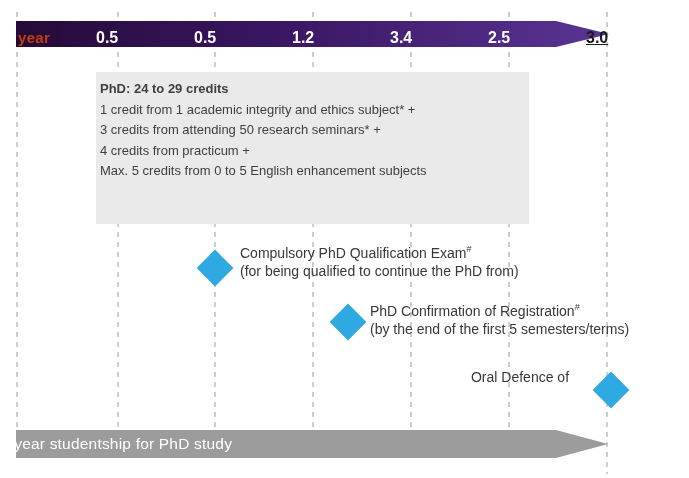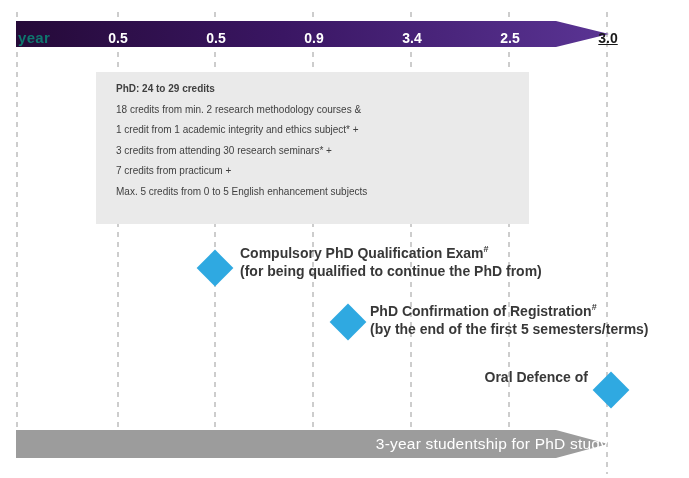--- a/index.html
+++ b/index.html
@@ -35,57 +35,57 @@
   
   .year-arrow-svg {
     position: absolute;
     top: 0; left: 0;
     z-index: 1;
   }
   .axis-label {
     position: absolute;
     top: 30px;
     left: 18px;
-    color: #0f766e;
+    color: #c2410c;
     font-weight: bold;
     font-size: 15px;
     line-height: 16px;
     z-index: 2;
     letter-spacing: 0.3px;
   }
   .tick-label {
     position: absolute;
     top: 30px;
     width: 44px;
-    text-align: center;
+    text-align: left;
     color: #ffffff;
     font-weight: bold;
-    font-size: 14px;
+    font-size: 16px;
     line-height: 16px;
     z-index: 2;
   }
   .tl-0 { left: 96px; }
   .tl-1 { left: 194px; }
   .tl-2 { left: 292px; }
   .tl-3 { left: 390px; }
   .tl-4 { left: 488px; }
   .tl-5 { left: 586px; color: #1a1a1a; text-decoration: underline; }
 
   
   .credit-box {
     position: absolute;
     left: 96px;
     top: 72px;
     width: 433px;
     height: 152px;
     background: #eaeaea;
-    padding: 7px 20px;
+    padding: 7px 4px;
     z-index: 1;
     color: #3f3f3f;
-    font-size: 10px;
+    font-size: 13px;
     line-height: 20.5px;
   }
   .credit-title { font-weight: bold; }
 
   
   .diamond {
     position: absolute;
     width: 26px;
     height: 26px;
     background: #2fa9e1;
@@ -95,43 +95,42 @@
   .d-1 { left: 202px; top: 255px; }
   .d-2 { left: 335px; top: 309px; }
   .d-3 { left: 598px; top: 377px; }
 
   .milestone-text {
     position: absolute;
     z-index: 2;
     color: #383838;
     font-size: 14px;
     line-height: 18px;
-    font-weight: bold;
   }
   .mt-1 { left: 240px; top: 244px; }
   .mt-2 { left: 370px; top: 302px; }
-  .mt-3 { left: 452px; top: 368px; width: 136px; text-align: right; }
+  .mt-3 { left: 452px; top: 368px; width: 136px; text-align: center; }
   .milestone-text sup {
     font-size: 9px;
     vertical-align: super;
     line-height: 0;
   }
 
   
   .studentship-svg {
     position: absolute;
     top: 425px; left: 0;
     z-index: 1;
   }
   .studentship-label {
     position: absolute;
     top: 435px;
     left: 0;
     width: 608px;
-    text-align: right;
+    text-align: left;
     color: #ffffff;
     font-size: 15.5px;
     line-height: 18px;
     z-index: 2;
     letter-spacing: 0.2px;
   }
 </style>
 </head>
 <body>
 
@@ -151,31 +150,30 @@
         <stop offset="0" stop-color="#250a38"></stop>
         <stop offset="0.45" stop-color="#3a1663"></stop>
         <stop offset="1" stop-color="#5a3494"></stop>
       </linearGradient>
     </defs>
     <polygon points="16,21 556,21 609,34 556,47 16,47" fill="url(#purpleGrad)"></polygon>
   </svg>
   <div class="axis-label">year</div>
   <div class="tick-label tl-0">0.5</div>
   <div class="tick-label tl-1">0.5</div>
-  <div class="tick-label tl-2">0.9</div>
+  <div class="tick-label tl-2">1.2</div>
   <div class="tick-label tl-3">3.4</div>
   <div class="tick-label tl-4">2.5</div>
   <div class="tick-label tl-5">3.0</div>
 
   <div class="credit-box">
     <div class="credit-title">PhD: 24 to 29 credits</div>
-    <div class="credit-line">18 credits from min. 2 research methodology courses &amp;</div>
     <div class="credit-line">1 credit from 1 academic integrity and ethics subject* +</div>
-    <div class="credit-line">3 credits from attending 30 research seminars* +</div>
-    <div class="credit-line">7 credits from practicum +</div>
+    <div class="credit-line">3 credits from attending 50 research seminars* +</div>
+    <div class="credit-line">4 credits from practicum +</div>
     <div class="credit-line">Max. 5 credits from 0 to 5 English enhancement subjects</div>
   </div>
 
   <div class="diamond d-1"></div>
   <div class="milestone-text mt-1">
     <div><span>Compulsory PhD Qualification Exam</span><sup>#</sup></div>
     <div>(for being qualified to continue the PhD from)</div>
   </div>
 
   <div class="diamond d-2"></div>

